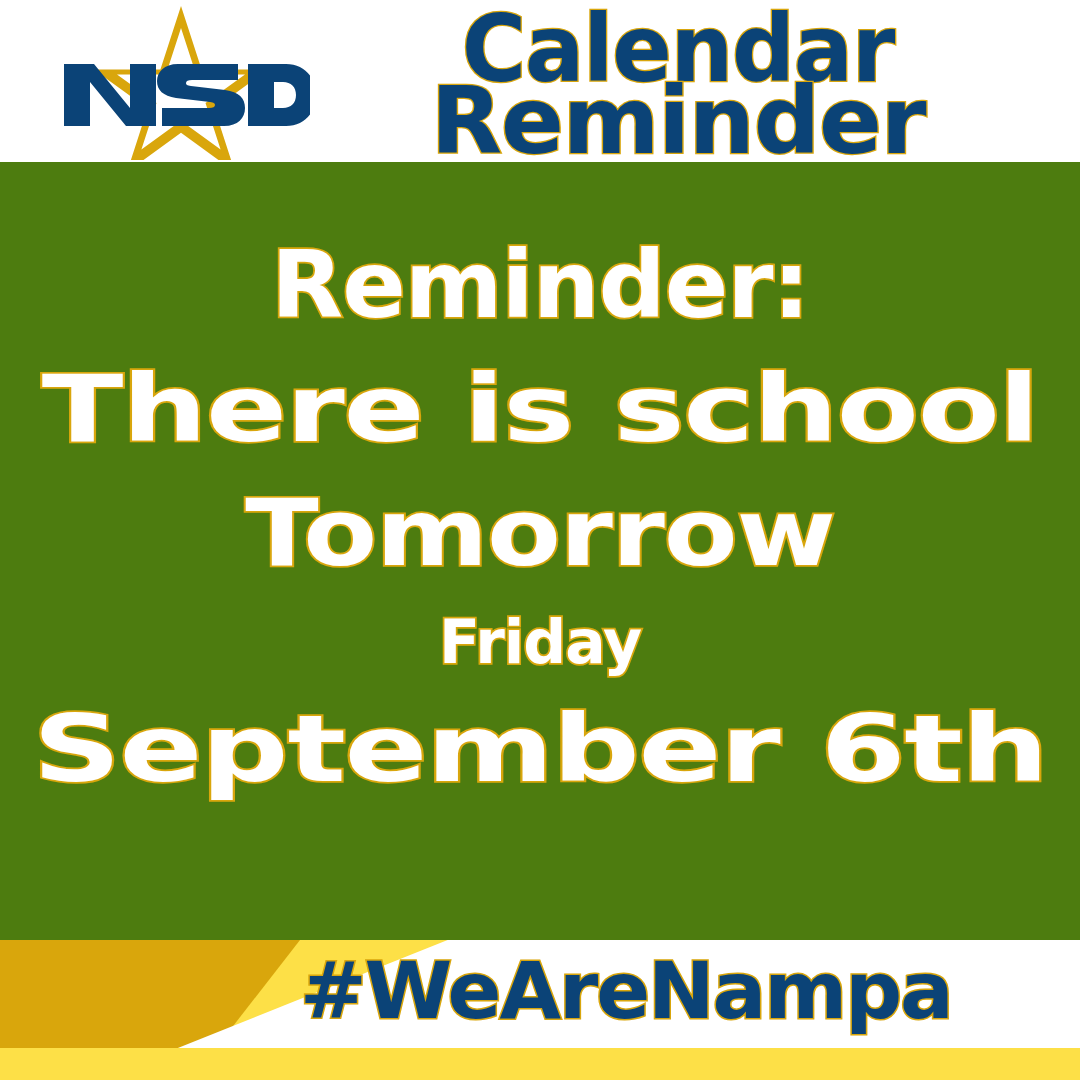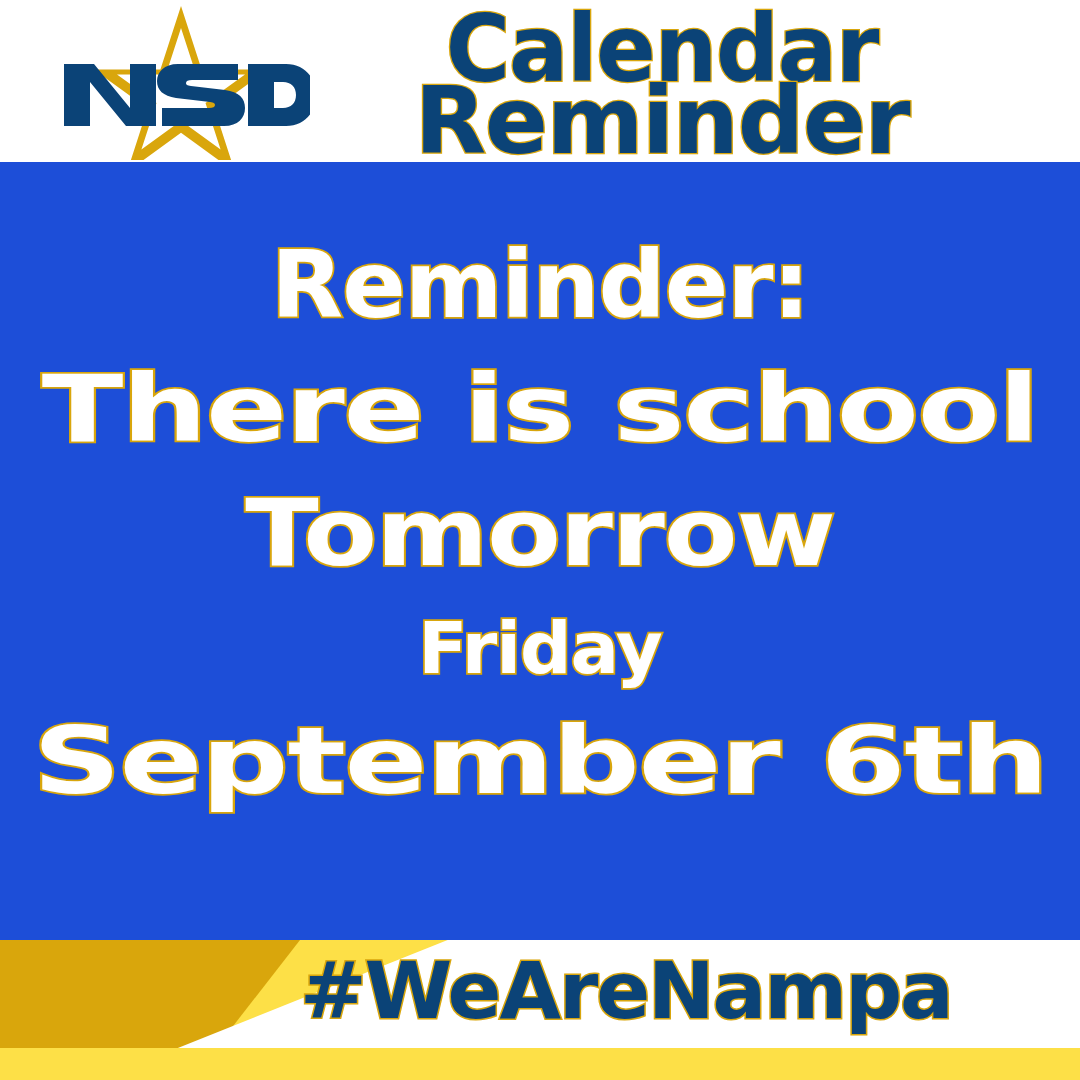--- a/index.html
+++ b/index.html
@@ -29,21 +29,21 @@
     position: absolute;
     left: 52px;
     top: 2px;
     width: 258px;
     height: 158px;
   }
   .logo svg { display: block; width: 100%; height: 100%; }
 
   .header-title {
     position: absolute;
-    left: 312px;
+    left: 328px;
     top: 0px;
     width: 700px;
     height: 162px;
   }
   .header-line {
     position: absolute;
     left: 0;
     width: 700px;
     text-align: center;
     font-family: "DejaVu Sans", sans-serif;
@@ -68,21 +68,21 @@
     transform-origin: center top;
   }
 
   
   .body-area {
     position: absolute;
     left: 0;
     top: 162px;
     width: 1080px;
     height: 778px;
-    background: #1d4ed8;
+    background: #4d7c0f;
   }
   .body-block {
     position: absolute;
     left: 0;
     top: 78px;
     width: 1080px;
   }
   .body-line {
     width: 1080px;
     text-align: center;
@@ -92,21 +92,21 @@
     white-space: nowrap;
     -webkit-text-stroke: 3.5px #d9a60c;
     paint-order: stroke fill;
     letter-spacing: -1px;
     line-height: 1.0;
     margin-bottom: 32px;
   }
   #b1 { font-size: 92px; transform: scaleX(1.02); }
   #b2 { font-size: 92px; transform: scaleX(1.30); }
   #b3 { font-size: 92px; transform: scaleX(1.17); }
-  #b4 { font-size: 72px; transform: scaleX(1.0); }
+  #b4 { font-size: 60px; transform: scaleX(1.0); }
   #b5 { font-size: 92px; transform: scaleX(1.33); margin-bottom: 0; }
 
   
   .footer {
     position: absolute;
     left: 0;
     top: 940px;
     width: 1080px;
     height: 140px;
     background: #fde047;

